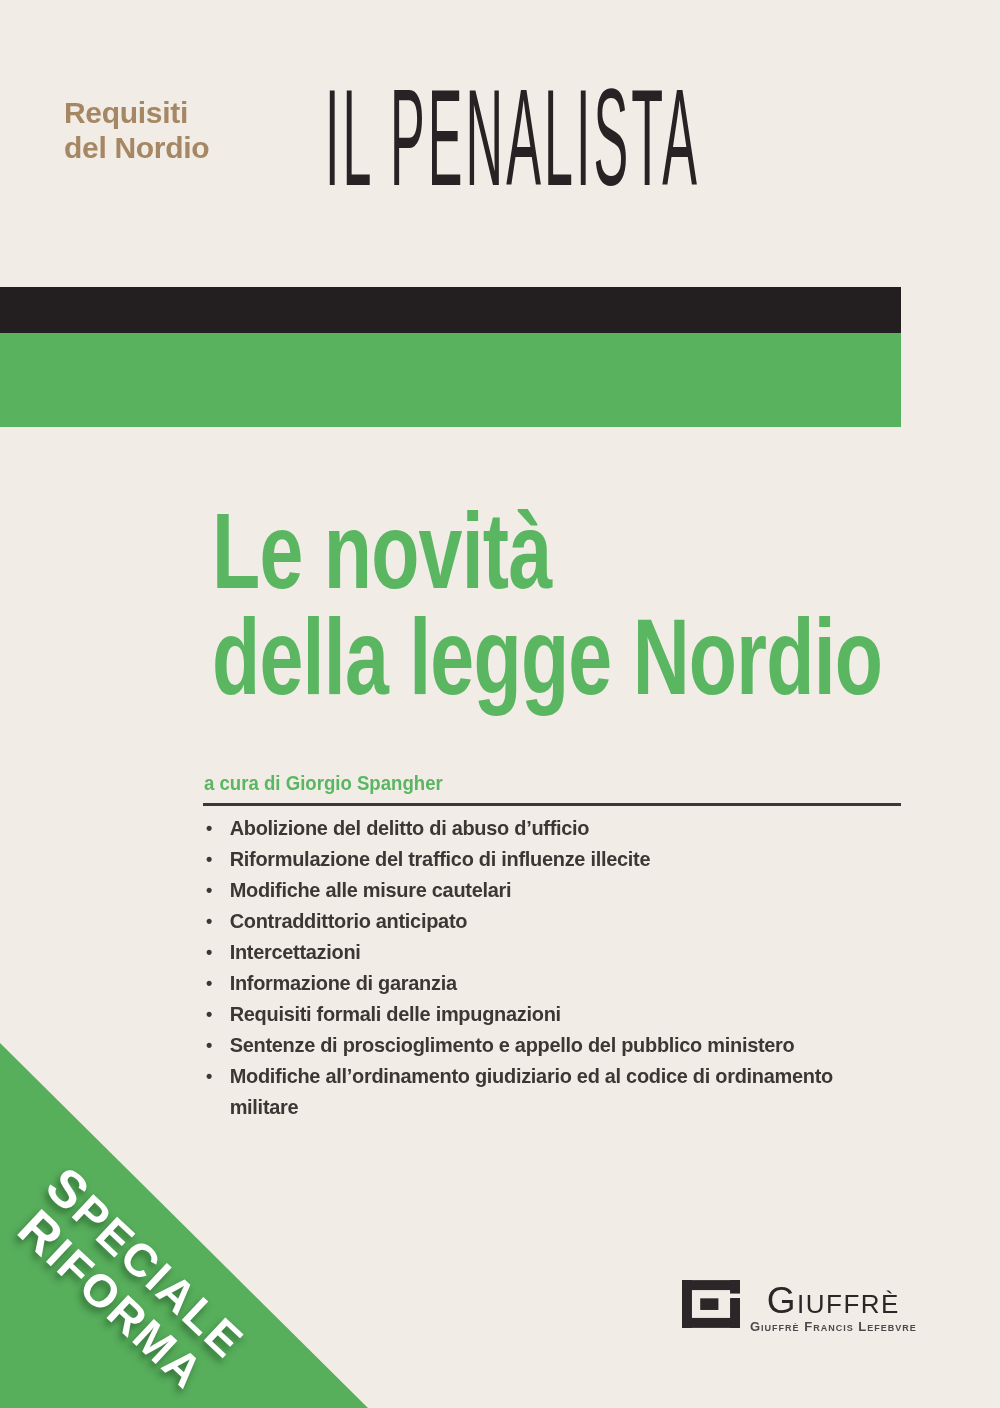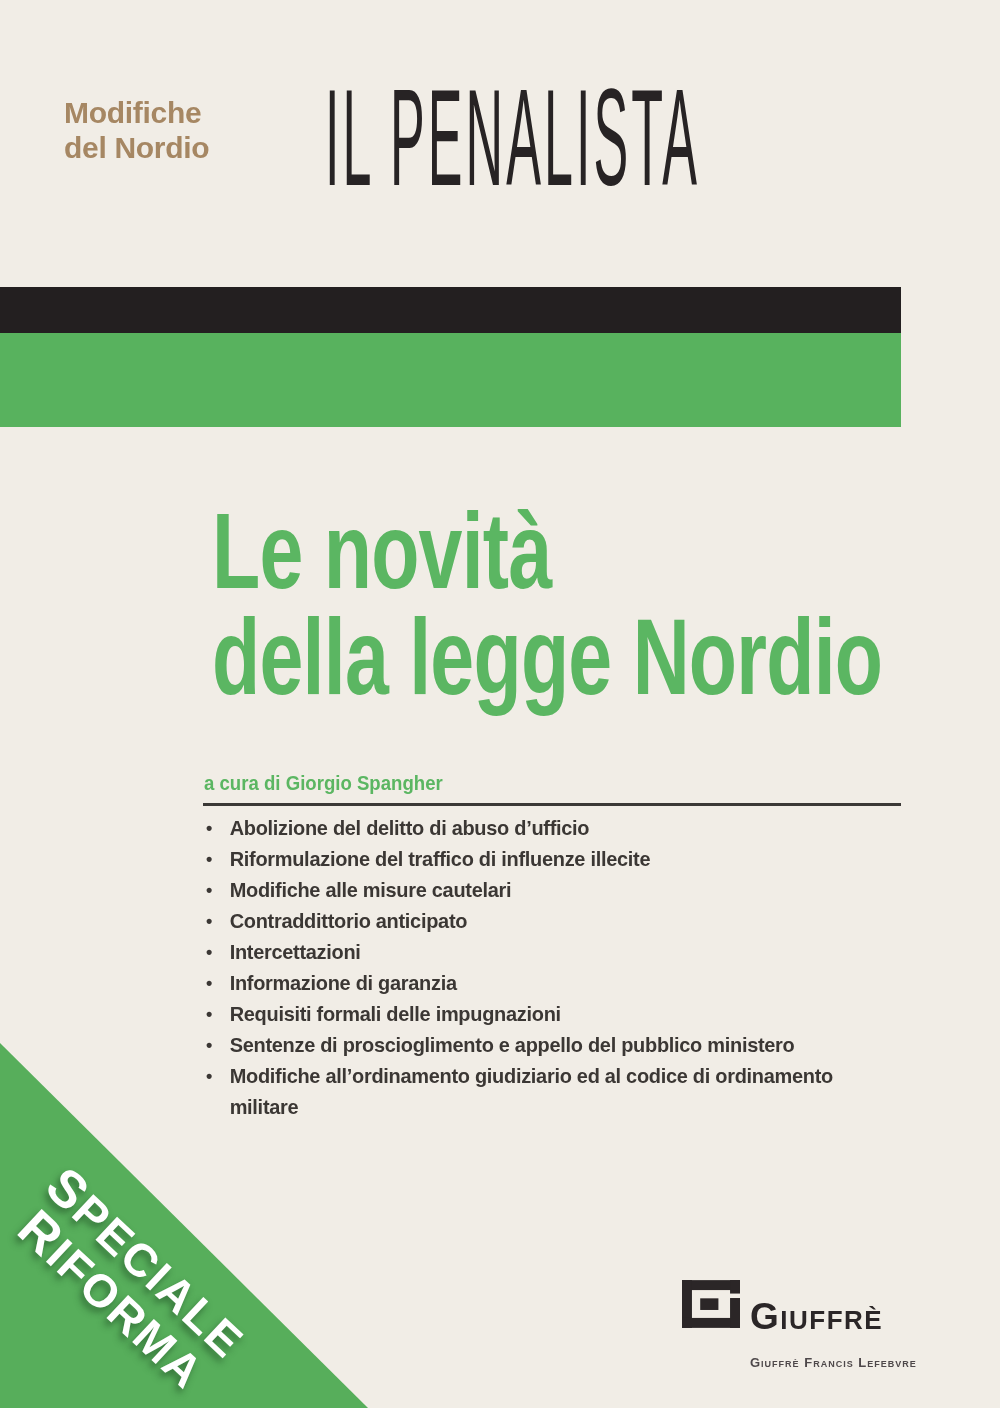--- a/index.html
+++ b/index.html
@@ -127,45 +127,46 @@
     position: absolute;
     left: 682px; top: 1280px;
     display: flex;
     align-items: flex-start;
   }
   .pub-mark { width: 58px; height: 48px; flex: 0 0 auto; }
   .pub-mark rect { fill: #2b2627; }
   .pub-text { margin-left: 10px; }
   .pub-name {
     font-size: 37px;
-    font-weight: 700;
+    font-weight: 400;
     line-height: 1;
     letter-spacing: 1.5px;
     font-variant: small-caps;
     color: #2b2627;
-    margin-top: 18px;
-    white-space: nowrap;
+    margin-top: 2px;
+    white-space: nowrap;
+    text-align: center;
   }
   .pub-sub {
     font-size: 13px;
     font-weight: 700;
     letter-spacing: 1px;
     font-variant: small-caps;
     color: #4e484a;
-    margin-top: 20px;
+    margin-top: 0;
     white-space: nowrap;
   }
 </style>
 </head>
 <body>
 
 <div class="page">
 
   <div class="imprint">
-    <div>Modifiche</div>
+    <div>Requisiti</div>
     <div>del Nordio</div>
   </div>
 
   <div class="series-title">IL PENALISTA</div>
 
   <div class="band band-black"></div>
   <div class="band band-green"></div>
 
   <div class="cover-title">
     <div>Le novità</div>

